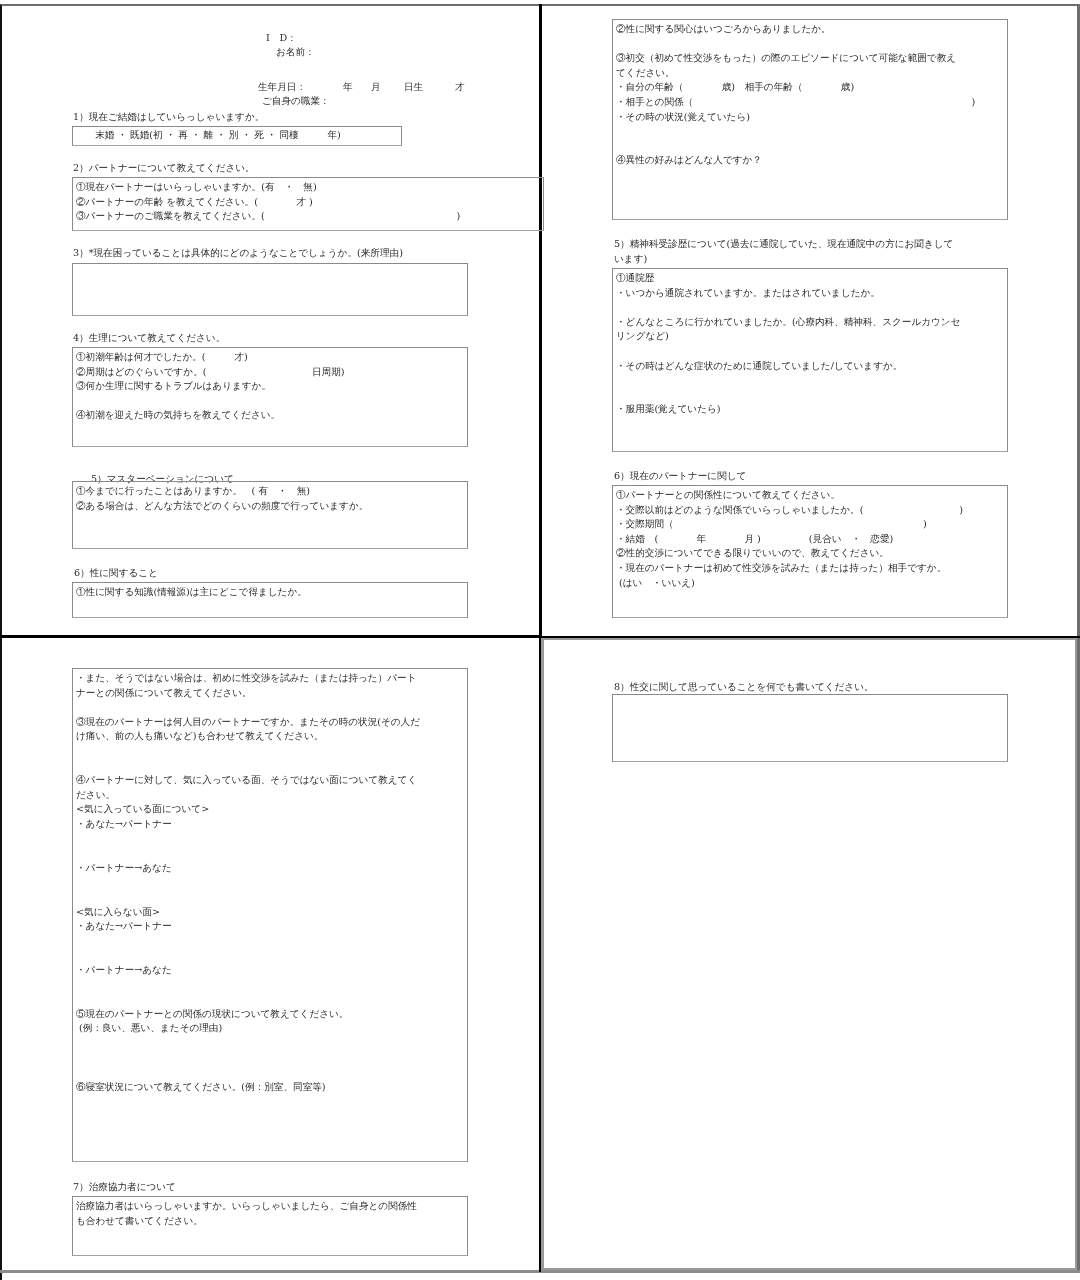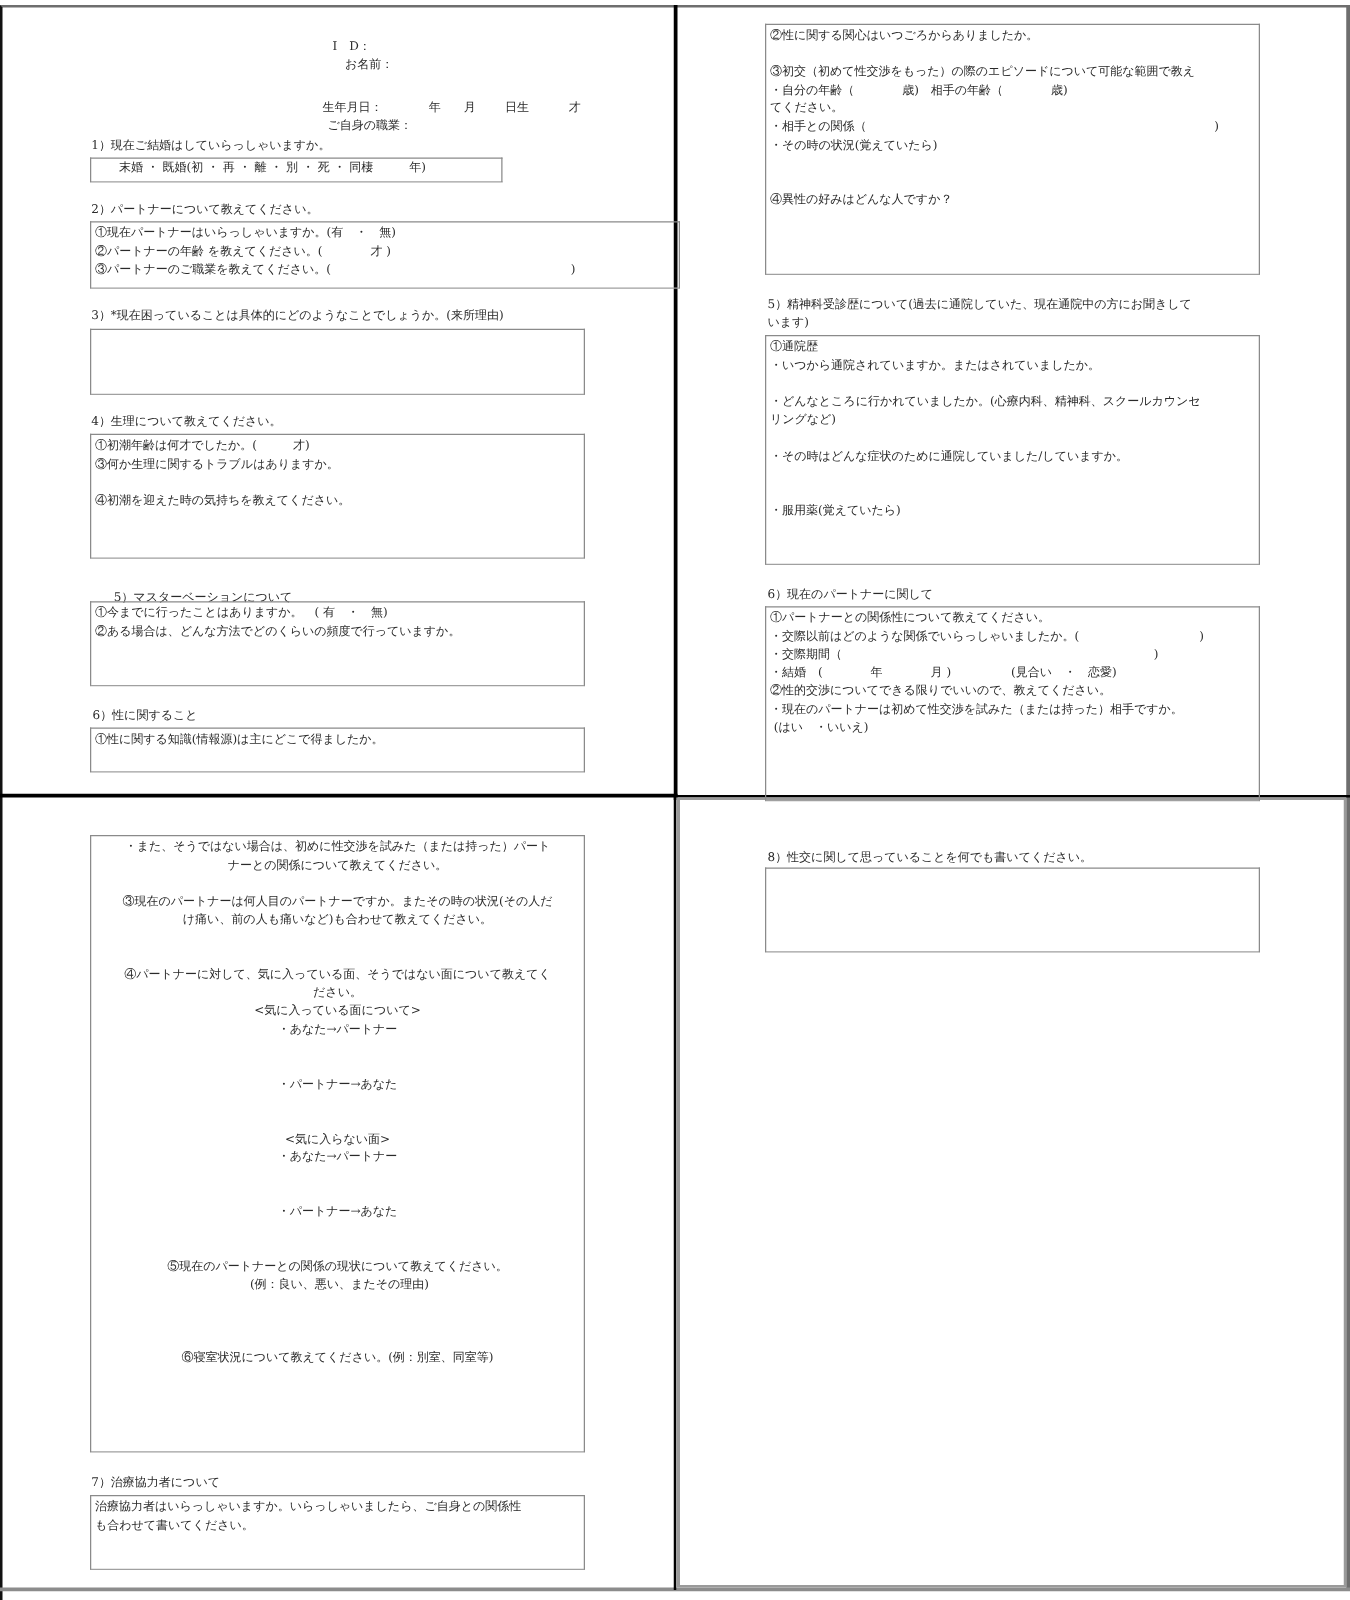--- a/index.html
+++ b/index.html
@@ -60,20 +60,21 @@
     <div class="line">②パートナーの年齢 を教えてください。(　　　　才 )</div>
     <div class="line">③パートナーのご職業を教えてください。(　　　　　　　　　　　　　　　　　　　　)</div>
   </div>
 
   <div class="sec-title" style="left:73px; top:246px;">3）*現在困っていることは具体的にどのようなことでしょうか。(来所理由)</div>
   <div class="box" style="left:72px; top:263px; width:396px; height:53px;"></div>
 
   <div class="sec-title" style="left:73px; top:331px;">4）生理について教えてください。</div>
   <div class="box" style="left:72px; top:347px; width:396px; height:100px;">
     <div class="line">①初潮年齢は何才でしたか。(　　　才)</div>
+    <div class="line">②周期はどのぐらいですか。(　　　　　　　　　　　日周期)</div>
     <div class="line">③何か生理に関するトラブルはありますか。</div>
     <div class="gap"></div>
     <div class="line">④初潮を迎えた時の気持ちを教えてください。</div>
   </div>
 
   <div class="sec-title" style="left:73px; top:472px;margin-left:18px;">5）マスターベーションについて</div>
   <div class="box" style="left:72px; top:481px; width:396px; height:68px;">
     <div class="line">①今までに行ったことはありますか。　( 有　・　無)</div>
     <div class="line">②ある場合は、どんな方法でどのくらいの頻度で行っていますか。</div>
   </div>
@@ -82,22 +83,22 @@
   <div class="box" style="left:72px; top:582px; width:396px; height:36px;">
     <div class="line">①性に関する知識(情報源)は主にどこで得ましたか。</div>
   </div>
 </section>
 
 <section>
   <div class="box" style="left:612px; top:19px; width:396px; height:201px;">
     <div class="line">②性に関する関心はいつごろからありましたか。</div>
     <div class="gap"></div>
     <div class="line">③初交（初めて性交渉をもった）の際のエピソードについて可能な範囲で教え</div>
+    <div class="line">てください。</div>
     <div class="line">・自分の年齢（　　　　歳)　相手の年齢（　　　　歳)</div>
-    <div class="line">てください。</div>
     <div class="line">・相手との関係（　　　　　　　　　　　　　　　　　　　　　　　　　　　　　)</div>
     <div class="line">・その時の状況(覚えていたら)</div>
     <div class="gap"></div>
     <div class="gap"></div>
     <div class="line">④異性の好みはどんな人ですか？</div>
   </div>
 
   <div class="sec-title" style="left:614px; top:237px;">5）精神科受診歴について(過去に通院していた、現在通院中の方にお聞きして</div>
   <div class="sec-title" style="left:614px; top:252px;">います)</div>
   <div class="box" style="left:612px; top:268px; width:396px; height:184px;">
@@ -107,33 +108,33 @@
     <div class="line">・どんなところに行かれていましたか。(心療内科、精神科、スクールカウンセ</div>
     <div class="line">リングなど)</div>
     <div class="gap"></div>
     <div class="line">・その時はどんな症状のために通院していました/していますか。</div>
     <div class="gap"></div>
     <div class="gap"></div>
     <div class="line">・服用薬(覚えていたら)</div>
   </div>
 
   <div class="sec-title" style="left:614px; top:469px;">6）現在のパートナーに関して</div>
-  <div class="box" style="left:612px; top:485px; width:396px; height:156px;">
+  <div class="box" style="left:612px; top:485px; width:396px; height:133px;">
     <div class="line">①パートナーとの関係性について教えてください。</div>
     <div class="line">・交際以前はどのような関係でいらっしゃいましたか。(　　　　　　　　　　)</div>
     <div class="line">・交際期間（　　　　　　　　　　　　　　　　　　　　　　　　　　)</div>
     <div class="line">・結婚　(　　　　年　　　　月 )　　　　　(見合い　・　恋愛)</div>
     <div class="line">②性的交渉についてできる限りでいいので、教えてください。</div>
     <div class="line">・現在のパートナーは初めて性交渉を試みた（または持った）相手ですか。</div>
     <div class="line"> (はい　・いいえ)</div>
   </div>
 </section>
 
 <section>
-  <div class="box" style="left:72px; top:668px; width:396px; height:494px;text-align:center;">
+  <div class="box" style="left:72px; top:668px; width:396px; height:494px;">
     <div class="line">・また、そうではない場合は、初めに性交渉を試みた（または持った）パート</div>
     <div class="line">ナーとの関係について教えてください。</div>
     <div class="gap"></div>
     <div class="line">③現在のパートナーは何人目のパートナーですか。またその時の状況(その人だ</div>
     <div class="line">け痛い、前の人も痛いなど)も合わせて教えてください。</div>
     <div class="gap"></div>
     <div class="gap"></div>
     <div class="line">④パートナーに対して、気に入っている面、そうではない面について教えてく</div>
     <div class="line">ださい。</div>
     <div class="line">&lt;気に入っている面について&gt;</div>

